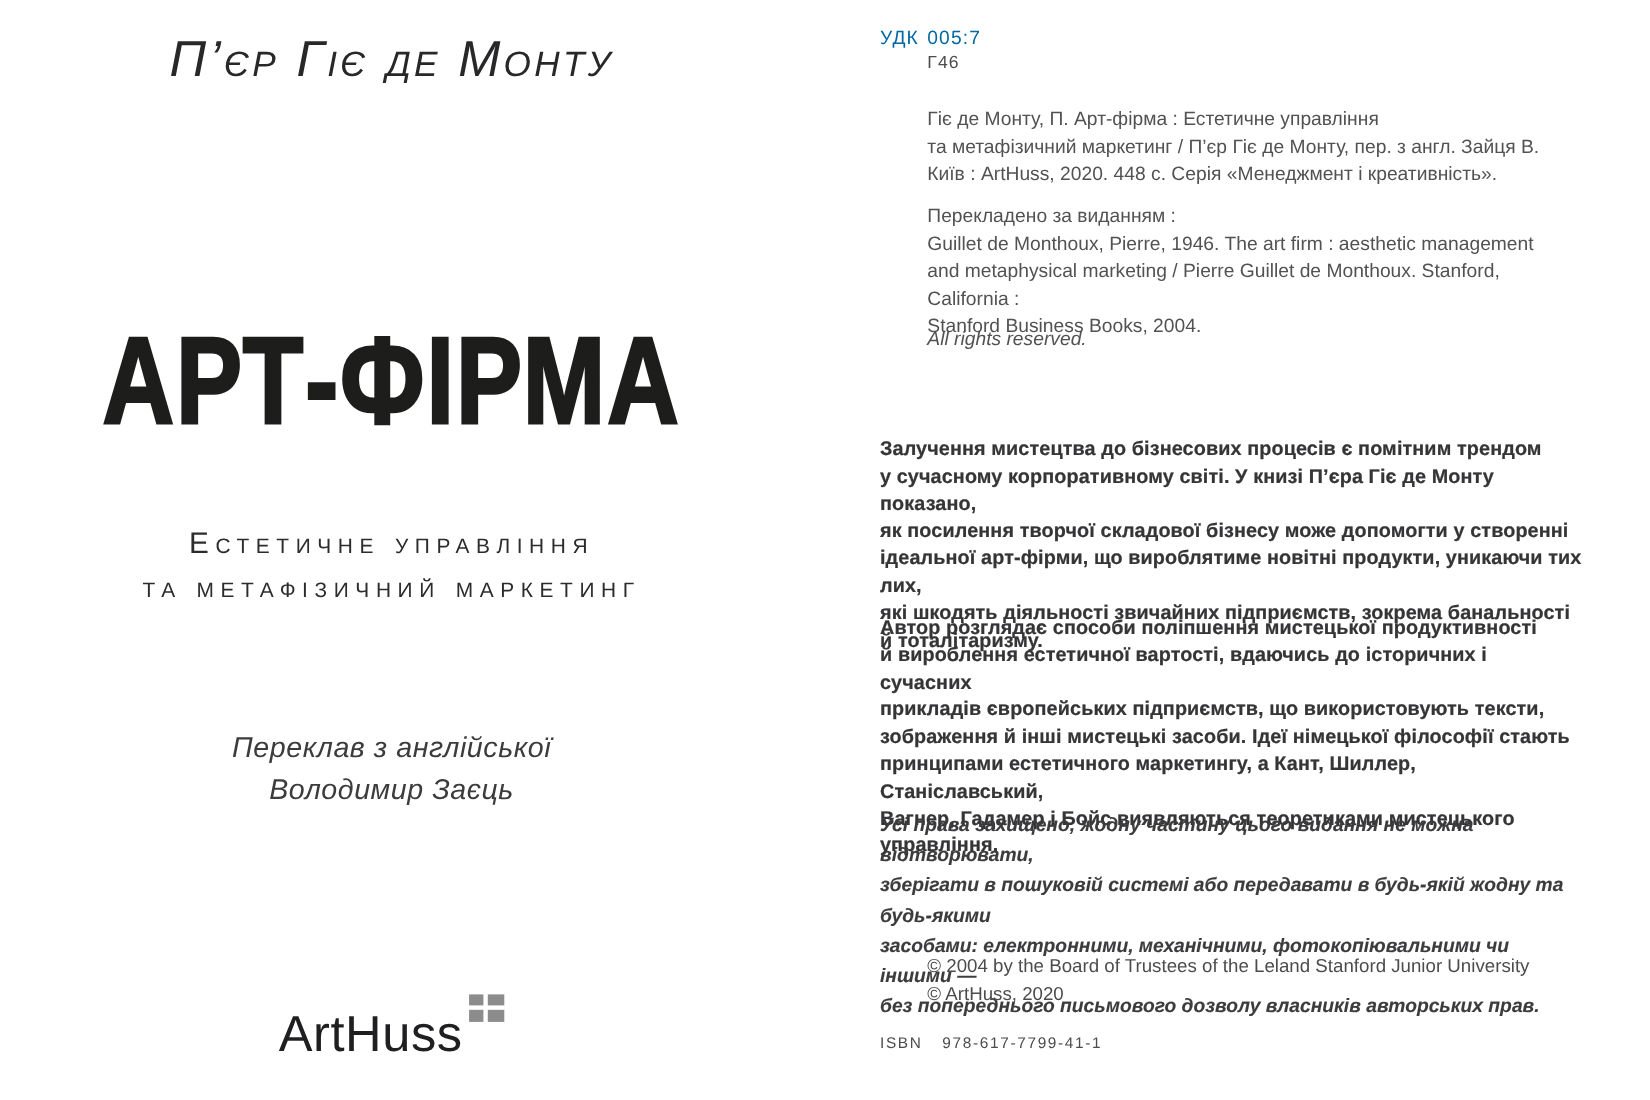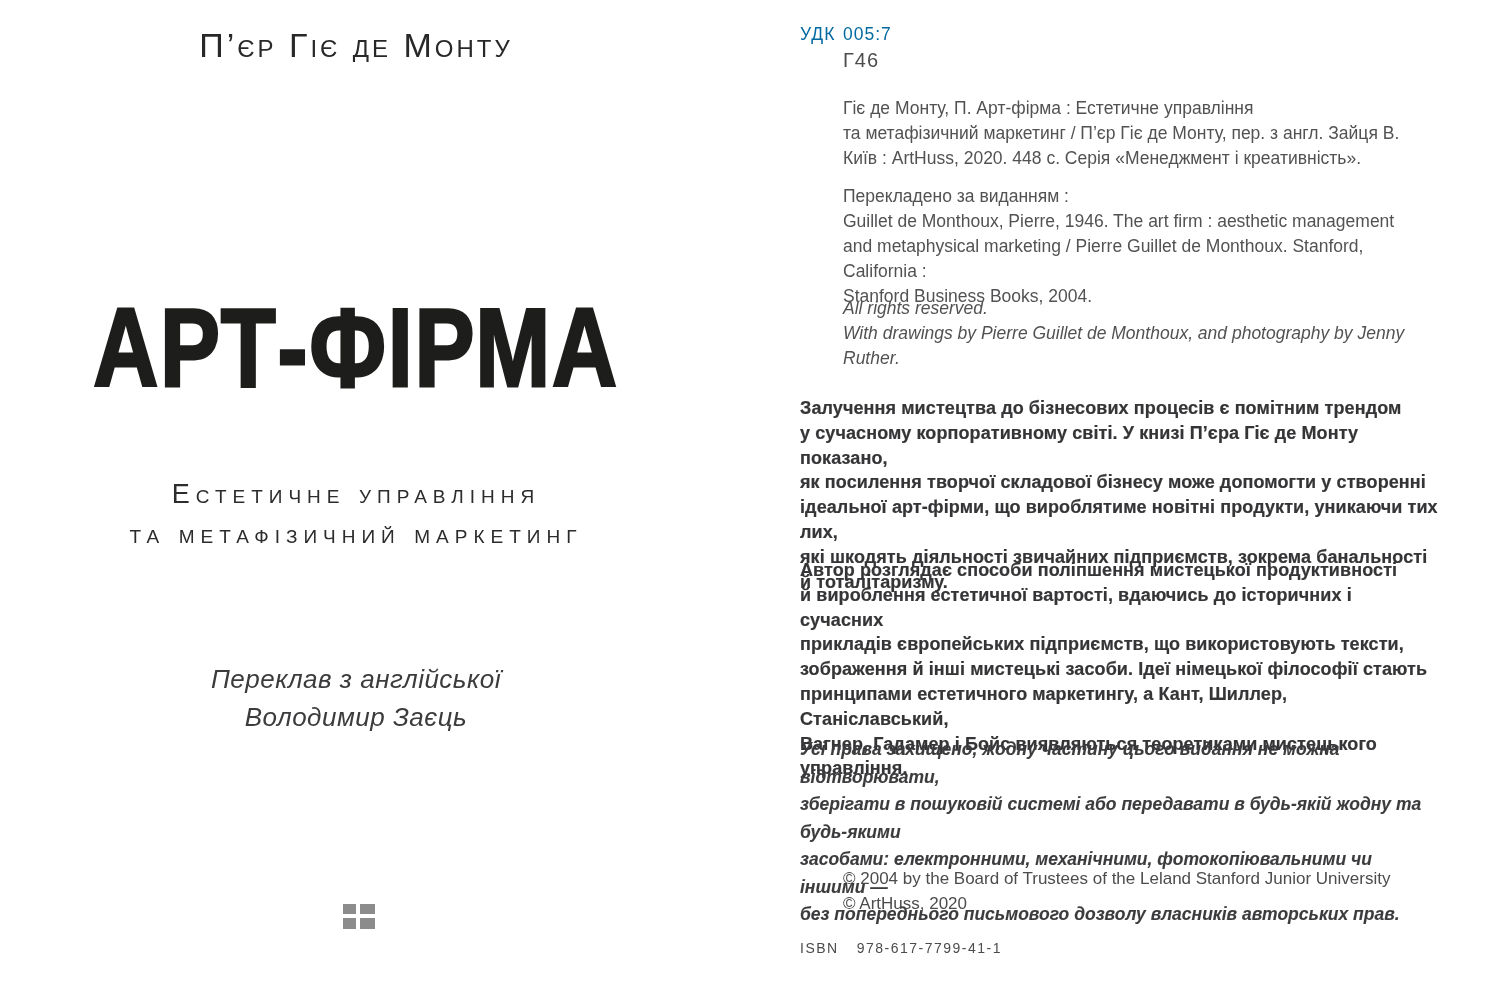--- a/index.html
+++ b/index.html
@@ -7,25 +7,26 @@
   body { font-family: "Liberation Sans", sans-serif; color: #3f3f3f; position: relative; }
 
   .spread { position: absolute; top: 0; left: 0; width: 1500px; height: 1000px; }
 
   
   .left-page { position: absolute; left: 0; top: 0; width: 712px; height: 1000px; }
   .lp-center { position: absolute; left: 356px; transform: translateX(-50%); white-space: nowrap; text-align: center; }
 
   .author {
     top: 26px;
-    font-size: 34px;
+    font-size: 46px;
     font-variant-caps: small-caps;
     letter-spacing: 3px;
     color: #28282a;
     font-weight: 400;
+    font-style: italic;
   }
 
   .main-title {
     top: 283px;
     font-size: 100px;
     font-weight: 700;
     letter-spacing: 2px;
     color: #1d1d1b;
     -webkit-text-stroke: 2.5px #1d1d1b;
     transform: translateX(-50%) scale(0.9, 1.12);
@@ -55,21 +56,21 @@
   .logo-mark { display: grid; grid-template-columns: 13px 15px; grid-template-rows: 10px 11px; gap: 4px; margin-left: 6px; margin-top: 6px; }
   .logo-mark span { background: #8c8c8c; display: block; }
 
   
   .right-page { position: absolute; left: 800px; top: 0; width: 640px; height: 1000px; }
   .rp-block { position: absolute; left: 0; }
   .indent { left: 43px; }
 
   .udk-row { top: 24px; display: flex; font-size: 17.5px; color: #0369a1; letter-spacing: 1px; }
   .udk-row .lbl { width: 43px; }
-  .bbk { top: 49px; left: 43px; font-size: 20px; color: #4c4c4e; letter-spacing: 1px; }
+  .bbk { top: 49px; left: 43px; font-size: 16px; color: #4c4c4e; letter-spacing: 1px; }
 
   .small-block { font-size: 17.5px; line-height: 25px; color: #525254; }
   .biblio { top: 96px; }
   .source { top: 184px; }
   .rights { top: 296px; font-style: italic; }
 
   .para { font-size: 18px; line-height: 24.8px; color: #353537; font-weight: 700; -webkit-text-stroke: 0.2px #353537; letter-spacing: 0.1px; }
   .annotation1 { top: 396px; }
   .annotation2 { top: 558px; }
 
@@ -94,20 +95,21 @@
       <div>Естетичне управління</div>
       <div>та метафізичний маркетинг</div>
     </div>
 
     <div class="lp-center translator">
       <div>Переклав з англійської</div>
       <div>Володимир Заєць</div>
     </div>
 
     <div class="lp-center logo-block">
+      <span class="logo-text">ArtHuss</span>
       <span class="logo-mark">
         <span></span>
         <span></span>
         <span></span>
         <span></span>
       </span>
     </div>
   </div>
 
   <div class="right-page">
@@ -126,21 +128,20 @@
 
     <div class="rp-block indent small-block source">
       <div>Перекладено за виданням :</div>
       <div>Guillet de Monthoux, Pierre, 1946. The art firm : aesthetic management</div>
       <div>and metaphysical marketing / Pierre Guillet de Monthoux. Stanford, California :</div>
       <div>Stanford Business Books, 2004.</div>
     </div>
 
     <div class="rp-block indent small-block rights">
       <div>All rights reserved.</div>
-      <div>With drawings by Pierre Guillet de Monthoux, and photography by Jenny Ruther.</div>
     </div>
 
     <div class="rp-block para annotation1">
       <div>Залучення мистецтва до бізнесових процесів є помітним трендом</div>
       <div>у сучасному корпоративному світі. У книзі П’єра Гіє де Монту показано,</div>
       <div>як посилення творчої складової бізнесу може допомогти у створенні</div>
       <div>ідеальної арт-фірми, що вироблятиме новітні продукти, уникаючи тих лих,</div>
       <div>які шкодять діяльності звичайних підприємств, зокрема банальності</div>
       <div>й тоталітаризму.</div>
     </div>

